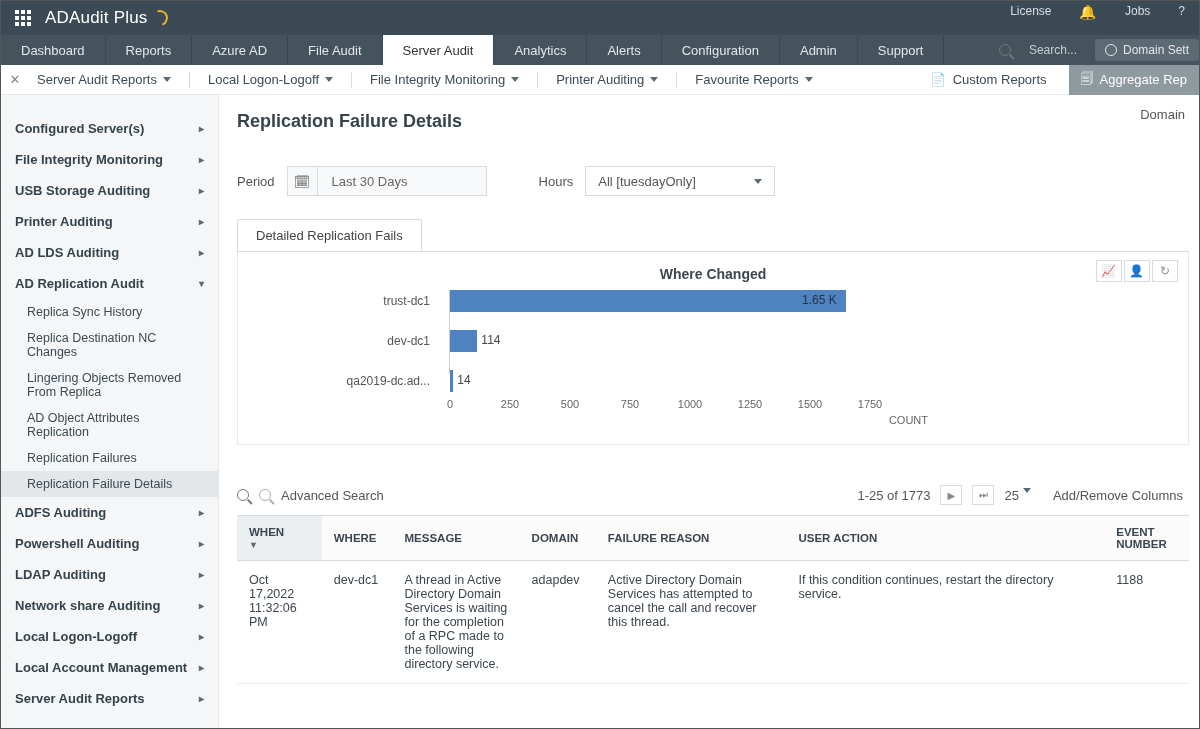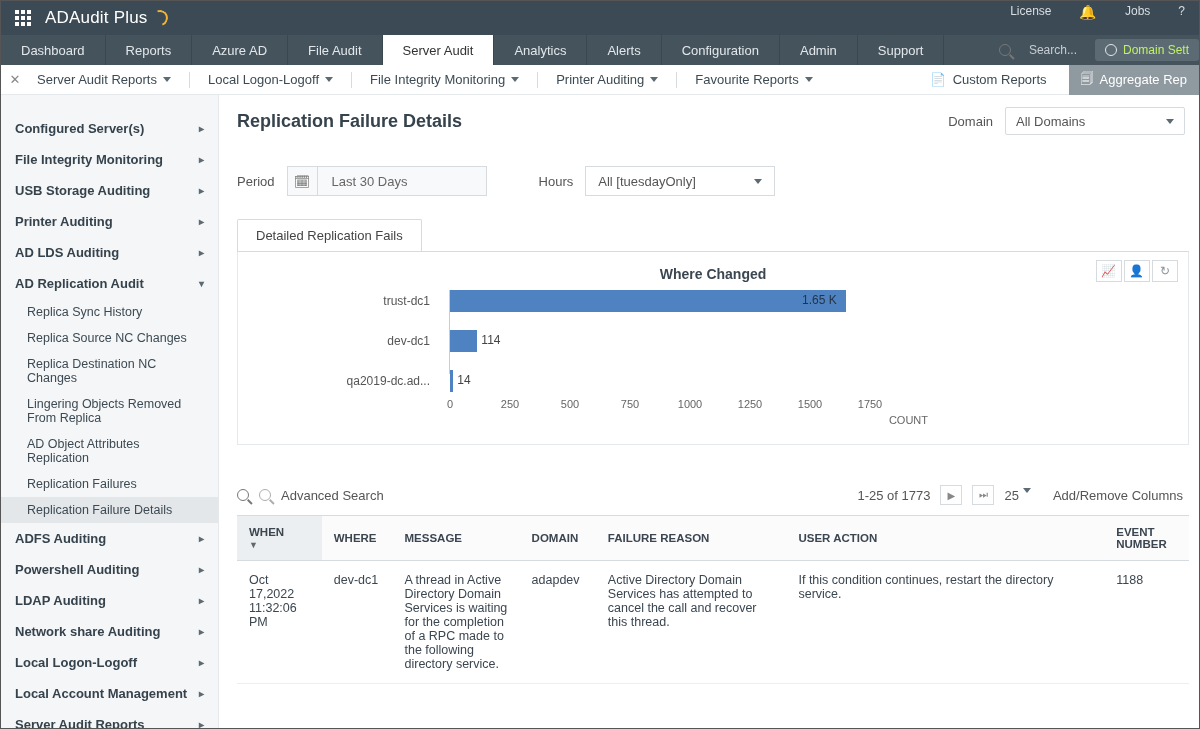--- a/index.html
+++ b/index.html
@@ -16,21 +16,21 @@
   .brand-title{font-size:17px;font-weight:500;letter-spacing:.2px;display:flex;align-items:center}
   .brand-title .swoosh{width:16px;height:16px;border:2px solid #f2b430;border-left-color:transparent;border-bottom-color:transparent;border-radius:50%;margin-left:4px;transform:rotate(25deg)}
   .brand-right{margin-left:auto;display:flex;gap:28px;font-size:12px;color:#d9dee2;position:relative;top:-6px}
   .bell{color:#f2b430;font-size:14px}
   
   .main-nav{height:30px;background:var(--grey-800);display:flex;align-items:stretch;color:#e3e7ea}
   .main-nav a{display:flex;align-items:center;padding:0 20px;font-size:13px;border-right:1px solid #3a4750;cursor:pointer}
   .main-nav a.active{background:#fff;color:#333}
   .main-nav .nav-right{margin-left:auto;display:flex;align-items:center}
   .search-box{display:flex;align-items:center;gap:18px;color:#c7cdd2;font-size:12px;margin-right:18px}
-  .domain-sett{background:var(--grey-700);border-radius:3px;padding:4px 10px;color:#bef264;font-size:12px;display:flex;align-items:center;gap:6px}
+  .domain-sett{background:var(--grey-700);border-radius:3px;padding:4px 10px;color:#e5e5e5;font-size:12px;display:flex;align-items:center;gap:6px}
   .gear{width:12px;height:12px;border-radius:50%;border:1.5px solid #e3e7ea;position:relative}
   
   .sec-nav{height:30px;background:#fff;border-bottom:1px solid var(--grey-200);display:flex;align-items:center;padding-left:6px;font-size:13px;color:#3d4a53}
   .pin{width:16px;text-align:center;color:#888}
   .sec-nav .sep{width:1px;height:16px;background:var(--grey-300);margin:0 4px}
   .sec-item{padding:0 14px;display:flex;align-items:center;gap:6px;cursor:pointer}
   .caret{width:0;height:0;border-left:4px solid transparent;border-right:4px solid transparent;border-top:5px solid #5c6a74}
   .sec-right{margin-left:auto;display:flex;align-items:center;gap:10px;padding-right:0}
   .btn-plain{display:flex;align-items:center;gap:6px;padding:0 12px;height:30px;cursor:pointer}
   .btn-grey{background:#8f99a0;color:#fff;height:30px}
@@ -192,21 +192,20 @@
       </div>
       <div class="side-group">
         <span>AD LDS Auditing</span>
         <span class="chev">▸</span>
       </div>
       <div class="side-group">
         <span>AD Replication Audit</span>
         <span class="chev">▾</span>
       </div>
       <div class="side-sub">Replica Sync History</div>
-      <div class="side-sub">Replica Source NC Changes</div>
       <div class="side-sub">Replica Destination NC Changes</div>
       <div class="side-sub">Lingering Objects Removed From Replica</div>
       <div class="side-sub">AD Object Attributes Replication</div>
       <div class="side-sub">Replication Failures</div>
       <div class="side-sub active">Replication Failure Details</div>
       <div class="side-group">
         <span>ADFS Auditing</span>
         <span class="chev">▸</span>
       </div>
       <div class="side-group">
@@ -232,24 +231,20 @@
       <div class="side-group">
         <span>Server Audit Reports</span>
         <span class="chev">▸</span>
       </div>
     </div>
 
   <div class="content">
     <div class="page-title">Replication Failure Details</div>
     <div class="domain-row">
       <span>Domain</span>
-      <div class="select">
-        <span>All Domains</span>
-        <span class="caret"></span>
-      </div>
     </div>
 
     <div class="filters">
       <span>Period</span>
       <div style="display:flex">
         <div class="date-btn">🗓</div>
         <div class="date-txt">Last 30 Days</div>
       </div>
       <span style="margin-left:40px">Hours</span>
       <div class="hours-sel">

